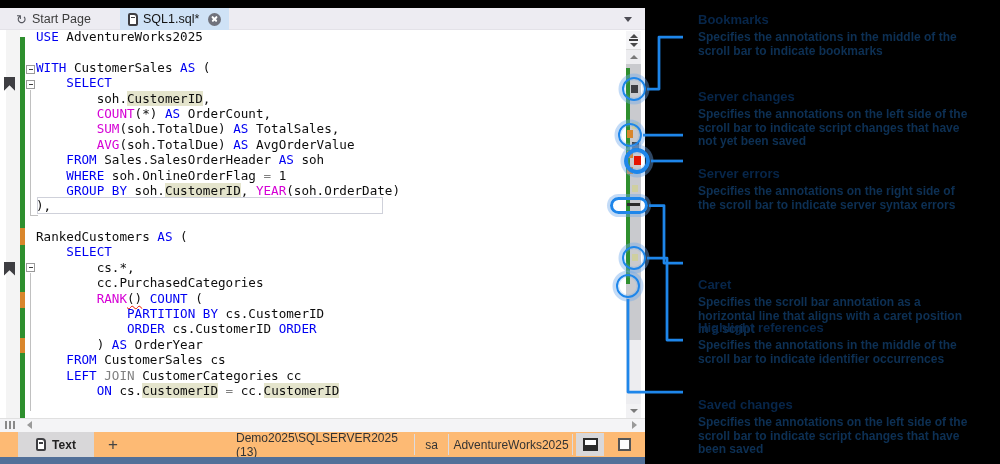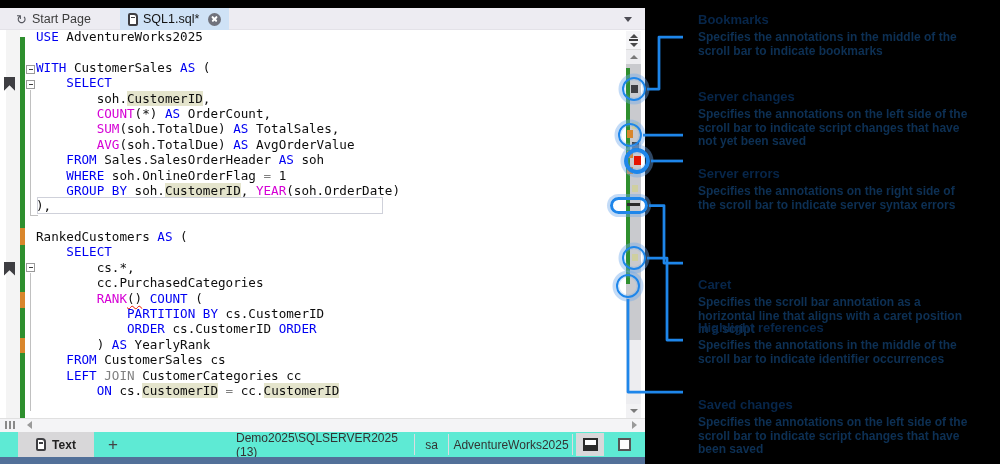--- a/index.html
+++ b/index.html
@@ -56,21 +56,21 @@
   .ring{position:absolute;border:2.5px solid var(--c-connector);border-radius:50%;
         box-shadow:0 0 0 3.5px rgba(112,170,235,.42), inset 0 0 0 1.5px rgba(112,170,235,.25);}
   .ring-rect{position:absolute;border:3px solid var(--c-connector);border-radius:9px;
         box-shadow:0 0 0 3px rgba(112,170,235,.42);}
 
   
   .hsb{left:0;top:418px;width:645px;height:14px;background:#f4f4f6;border-top:1px solid #e0e0e0;}
   .gripbar{position:absolute;width:2px;height:8px;top:421px;background:#8a8a8a;}
   .tri-l{width:0;height:0;border-top:4px solid transparent;border-bottom:4px solid transparent;border-right:5px solid #9a9a9a;}
   .tri-r{width:0;height:0;border-top:4px solid transparent;border-bottom:4px solid transparent;border-left:5px solid #9a9a9a;}
-  .statusbar{left:0;top:432px;width:645px;height:25px;background:#5eead4;font-size:12px;color:#333;}
+  .statusbar{left:0;top:432px;width:645px;height:25px;background:#fdba74;font-size:12px;color:#333;}
   .texttab{position:absolute;left:18px;top:0;width:76px;height:25px;background:#d8d7d9;display:flex;align-items:center;
            justify-content:center;gap:6px;font-weight:bold;color:#222;}
   .plusbtn{position:absolute;left:98px;top:0;width:30px;height:25px;display:flex;align-items:center;justify-content:center;
            font-size:17px;color:#444;}
   .sb-text{position:absolute;top:0;height:25px;display:flex;align-items:center;justify-content:center;}
   .sb-sep{position:absolute;top:2px;width:1px;height:21px;background:#dcdbe0;}
   .ic1w{position:absolute;left:576px;top:1px;width:28px;height:23px;background:#d9d8da;display:flex;align-items:center;justify-content:center;}
   .ic1{width:15px;height:13px;background:#2b2b2b;position:relative;}
   .ic1:after{content:"";position:absolute;left:2px;top:2px;right:2px;height:5px;background:#fff;}
   .ic2{position:absolute;left:618px;top:6px;width:13px;height:13px;border:2px solid #555;background:#fdfdfd;}
@@ -125,21 +125,21 @@
         <div class="code-line"><span class="tk-id">    </span><span class="tk-kw">GROUP BY</span><span class="tk-id"> soh.</span><span class="tk-hl">CustomerID</span><span class="tk-id">, </span><span class="tk-fn">YEAR</span><span class="tk-id">(soh.OrderDate)</span></div>
         <div class="code-line"><span class="tk-id">),</span></div>
         <div class="code-line"></div>
         <div class="code-line"><span class="tk-id">RankedCustomers </span><span class="tk-kw">AS</span><span class="tk-id"> (</span></div>
         <div class="code-line"><span class="tk-id">    </span><span class="tk-kw">SELECT</span></div>
         <div class="code-line"><span class="tk-id">        cs.*,</span></div>
         <div class="code-line"><span class="tk-id">        cc.PurchasedCategories</span></div>
         <div class="code-line"><span class="tk-id">        </span><span class="tk-fn">RANK</span><span class="tk-sq">()</span><span class="tk-id"> </span><span class="tk-kw">COUNT</span><span class="tk-id"> (</span></div>
         <div class="code-line"><span class="tk-id">            </span><span class="tk-kw">PARTITION BY</span><span class="tk-id"> cs.CustomerID</span></div>
         <div class="code-line"><span class="tk-id">            </span><span class="tk-kw">ORDER</span><span class="tk-id"> cs.CustomerID </span><span class="tk-kw">ORDER</span></div>
-        <div class="code-line"><span class="tk-id">        ) </span><span class="tk-kw">AS</span><span class="tk-id"> YearlyRank</span></div>
+        <div class="code-line"><span class="tk-id">        ) </span><span class="tk-kw">AS</span><span class="tk-id"> OrderYear</span></div>
         <div class="code-line"><span class="tk-id">    </span><span class="tk-kw">FROM</span><span class="tk-id"> CustomerSales cs</span></div>
         <div class="code-line"><span class="tk-id">    </span><span class="tk-kw">LEFT</span><span class="tk-gr"> JOIN</span><span class="tk-id"> CustomerCategories cc</span></div>
         <div class="code-line"><span class="tk-id">        </span><span class="tk-kw">ON</span><span class="tk-id"> cs.</span><span class="tk-hl">CustomerID</span><span class="tk-id"> </span><span class="tk-gr">=</span><span class="tk-id"> cc.</span><span class="tk-hl">CustomerID</span></div>
       </div>
     <div id="bm-layer">
         <div class="bookmark" style="top: 53.7px; background: rgb(62, 62, 66);"></div>
         <div class="bookmark" style="top: 238.5px; background: rgb(62, 62, 66);"></div>
       </div>
 
     <div class="foldbox" style="left:26px;top:42px;"></div>

